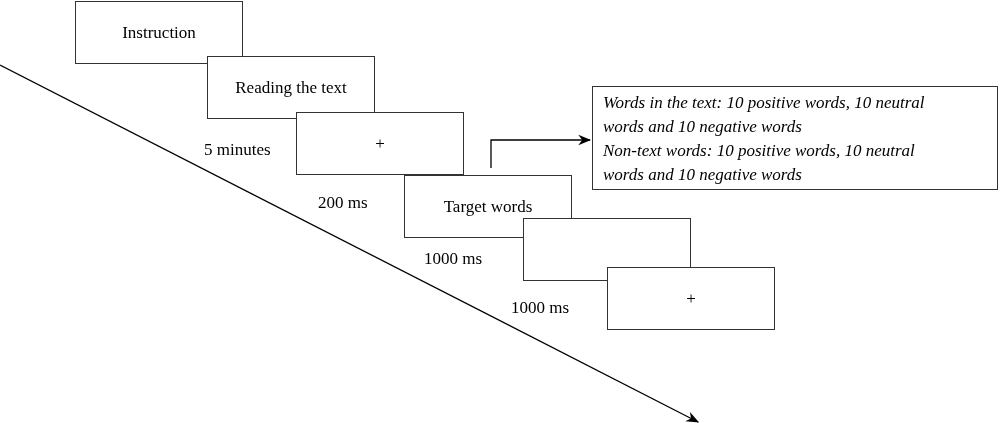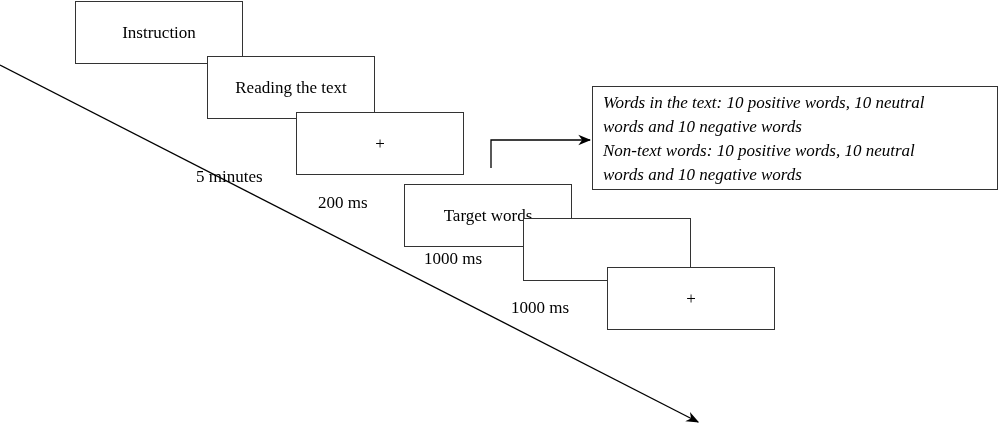--- a/index.html
+++ b/index.html
@@ -29,31 +29,31 @@
 
 <div class="box" style="left:75px;top:1px;">
   <span>Instruction</span>
 </div>
 <div class="box" style="left:198px;top:56px;margin-left:9px;">
   <span>Reading the text</span>
 </div>
 <div class="box" style="left:296px;top:112px;">
   <span>+</span>
 </div>
-<div class="box" style="left:404px;top:184px;">
+<div class="box" style="left:404px;top:175px;">
   <span>Target words</span>
 </div>
 <div class="box" style="left:523px;top:218px;">
   <span></span>
 </div>
 <div class="box" style="left:607px;top:267px;">
   <span>+</span>
 </div>
 
-<div class="label" style="left:196px;top:140px;margin-top:27px;">5 minutes</div>
+<div class="label" style="left:204px;top:140px;">5 minutes</div>
 <div class="label" style="left:318px;top:193px;">200 ms</div>
 <div class="label" style="left:424px;top:249px;">1000 ms</div>
 <div class="label" style="left:511px;top:298px;">1000 ms</div>
 
 <div class="info">
   <div>Words in the text: 10 positive words, 10 neutral</div>
   <div>words and 10 negative words</div>
   <div>Non-text words: 10 positive words, 10 neutral</div>
   <div>words and 10 negative words</div>
 </div>

